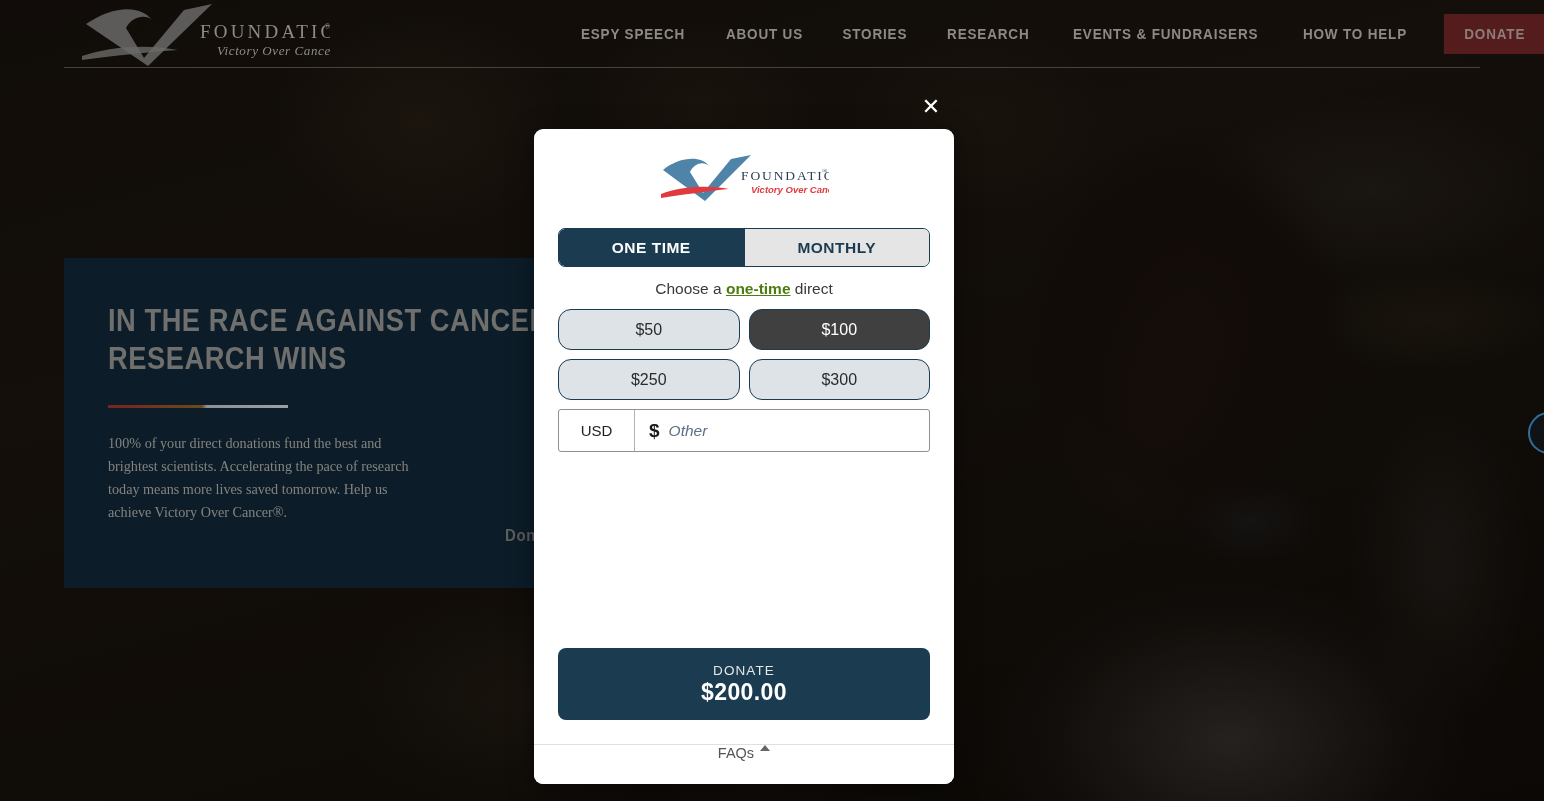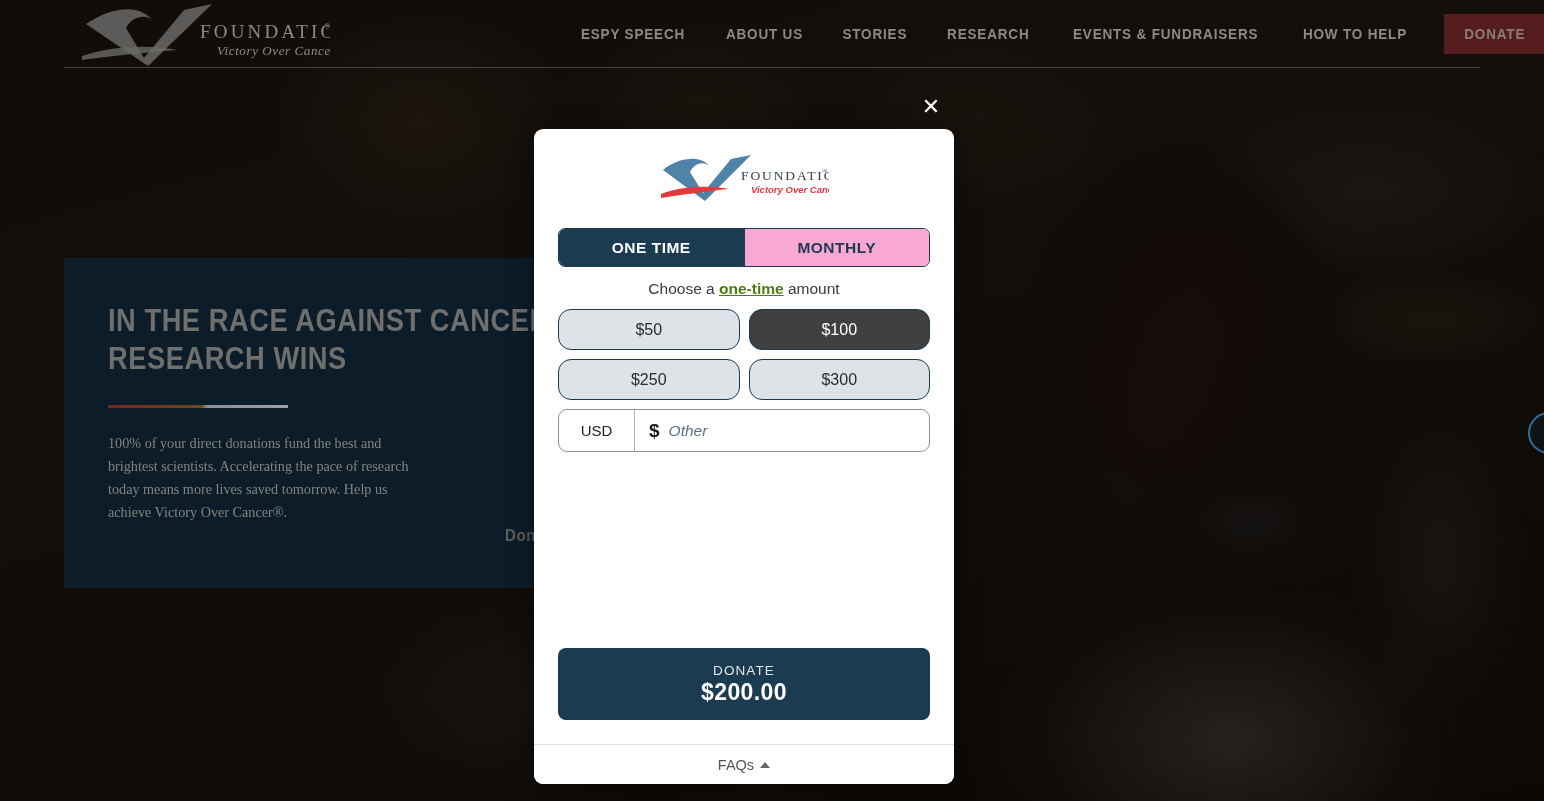--- a/index.html
+++ b/index.html
@@ -122,41 +122,41 @@
   
   #freq-toggle {
     margin:27px 0 0 0; height:39px; display:flex;
     border:1.6px solid #1b3b50; border-radius:7px; overflow:hidden;
   }
   .freq-btn {
     flex:1; display:flex; align-items:center; justify-content:center;
     font-size:15.5px; font-weight:700; letter-spacing:.5px;
   }
   .freq-btn.active { background:#1b3b50; color:#ffffff; }
-  .freq-btn.inactive { background:#f9a8d4; color:#1b3b50; border-left:1.6px solid #1b3b50; border-radius:0 6px 6px 0; }
+  .freq-btn.inactive { background:#e5e5e5; color:#1b3b50; border-left:1.6px solid #1b3b50; border-radius:0 6px 6px 0; }
 
   #amount-prompt {
     margin-top:13px; text-align:center; font-size:15.5px; color:#3a3a3a;
   }
   #amount-prompt b { font-weight:700; color:#4d7c0f;text-decoration:underline; }
 
   #amount-grid {
     margin-top:11px; display:grid; grid-template-columns:1fr 1fr;
     gap:9px 9px;
   }
   .amt-btn {
     height:41px; display:flex; align-items:center; justify-content:center;
     font-size:16px; border-radius:13px;
   }
   .amt-btn.unselected { background:#dde3e7; border:1.6px solid #1b3b50; color:#2b2b2b; }
   .amt-btn.selected { background:#404040; border:1.6px solid #1b3b50; color:#ffffff; }
 
   #other-row {
     margin-top:9px; height:43px; display:flex;
-    border:1.3px solid #8d9296; border-radius:9px; background:#fff;
+    border:1.3px solid #8d9296; border-radius:3px; background:#fff;
   }
   #usd-label {
     width:76px; display:flex; align-items:center; justify-content:center;
     font-size:15px; color:#222; border-right:1.3px solid #aeb2b5;
   }
   #other-input-wrap { flex:1; display:flex; align-items:center; padding-left:14px; }
   #dollar-sign { font-size:19px; font-weight:700; color:#1a1a1a; margin-right:9px; }
   #other-input {
     flex:1; border:none; outline:none; font-size:15.5px;
     font-family:"Liberation Sans", sans-serif; color:#40566b;
@@ -168,21 +168,21 @@
     position:absolute; left:24px; right:24px; bottom:24px;
     background:#1b3b50; color:#fff; border-radius:8px;
     height:72px; display:flex; flex-direction:column;
     align-items:center; justify-content:center; gap:1px;
   }
   #donate-submit-label { font-size:13.5px; letter-spacing:1.1px; font-weight:400; color:#e3e7ea; }
   #donate-submit-amount { font-size:23px; font-weight:700; letter-spacing:.4px; }
 
   #modal-footer {
     height:40px; border-top:1.2px solid #e0e0e0;
-    display:flex; align-items:center; justify-content:center;
+    display:flex; justify-content:center;
     gap:6px; color:#555; font-size:14.5px; background:#fff;
   }
   #faq-caret {
     width:0; height:0; border-left:5px solid transparent;
     border-right:5px solid transparent; border-bottom:6px solid #666;
   }
 </style>
 </head>
 <body>
 
@@ -235,21 +235,21 @@
         <text x="163" y="18" font-family="Liberation Serif, serif" font-size="7" fill="#2c3e50">®</text>
         <text x="92" y="38" font-family="Liberation Sans, sans-serif" font-style="italic" font-weight="bold" font-size="9.5" fill="#e03a3e">Victory Over Cancer</text>
       </svg>
     </div>
 
     <div id="freq-toggle">
       <div class="freq-btn active">ONE TIME</div>
       <div class="freq-btn inactive">MONTHLY</div>
     </div>
 
-    <div id="amount-prompt"><span>Choose a </span><b>one-time</b><span> amount</span></div>
+    <div id="amount-prompt"><span>Choose a </span><b>one-time</b><span> direct</span></div>
 
     <div id="amount-grid">
       <div class="amt-btn unselected">$50</div>
       <div class="amt-btn selected">$100</div>
       <div class="amt-btn unselected">$250</div>
       <div class="amt-btn unselected">$300</div>
     </div>
 
     <div id="other-row">
       <div id="usd-label">USD</div>

